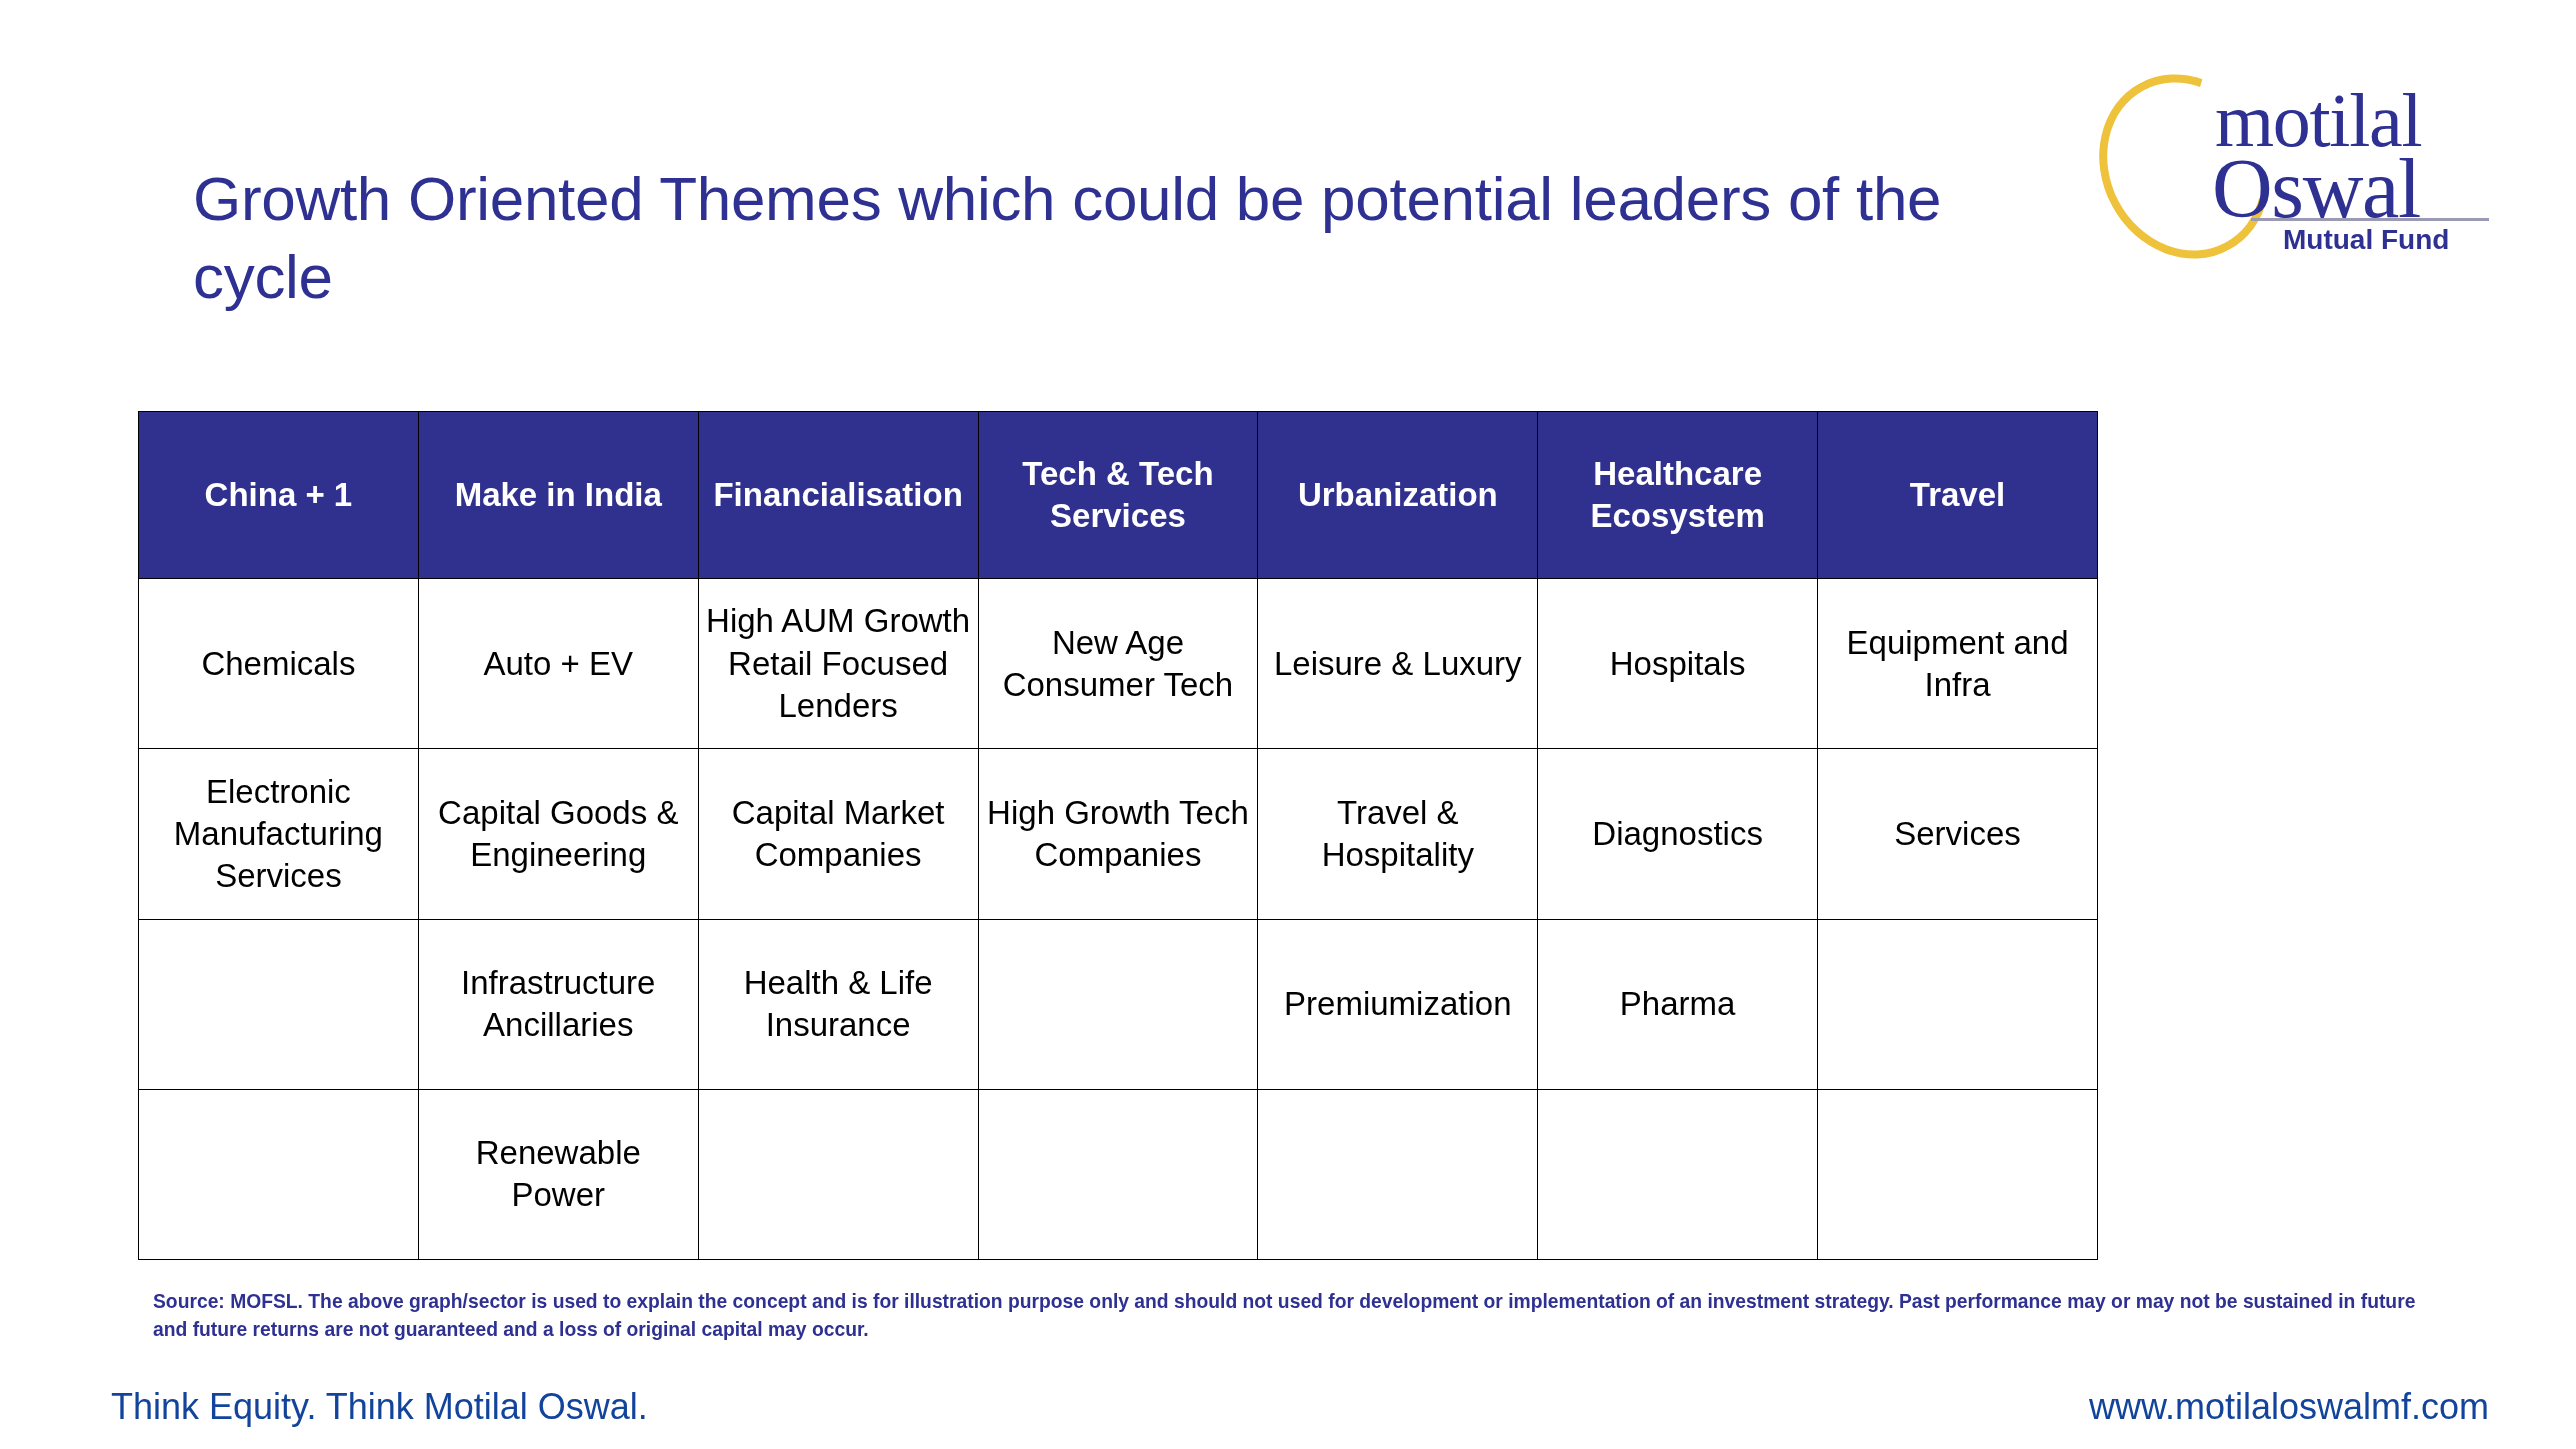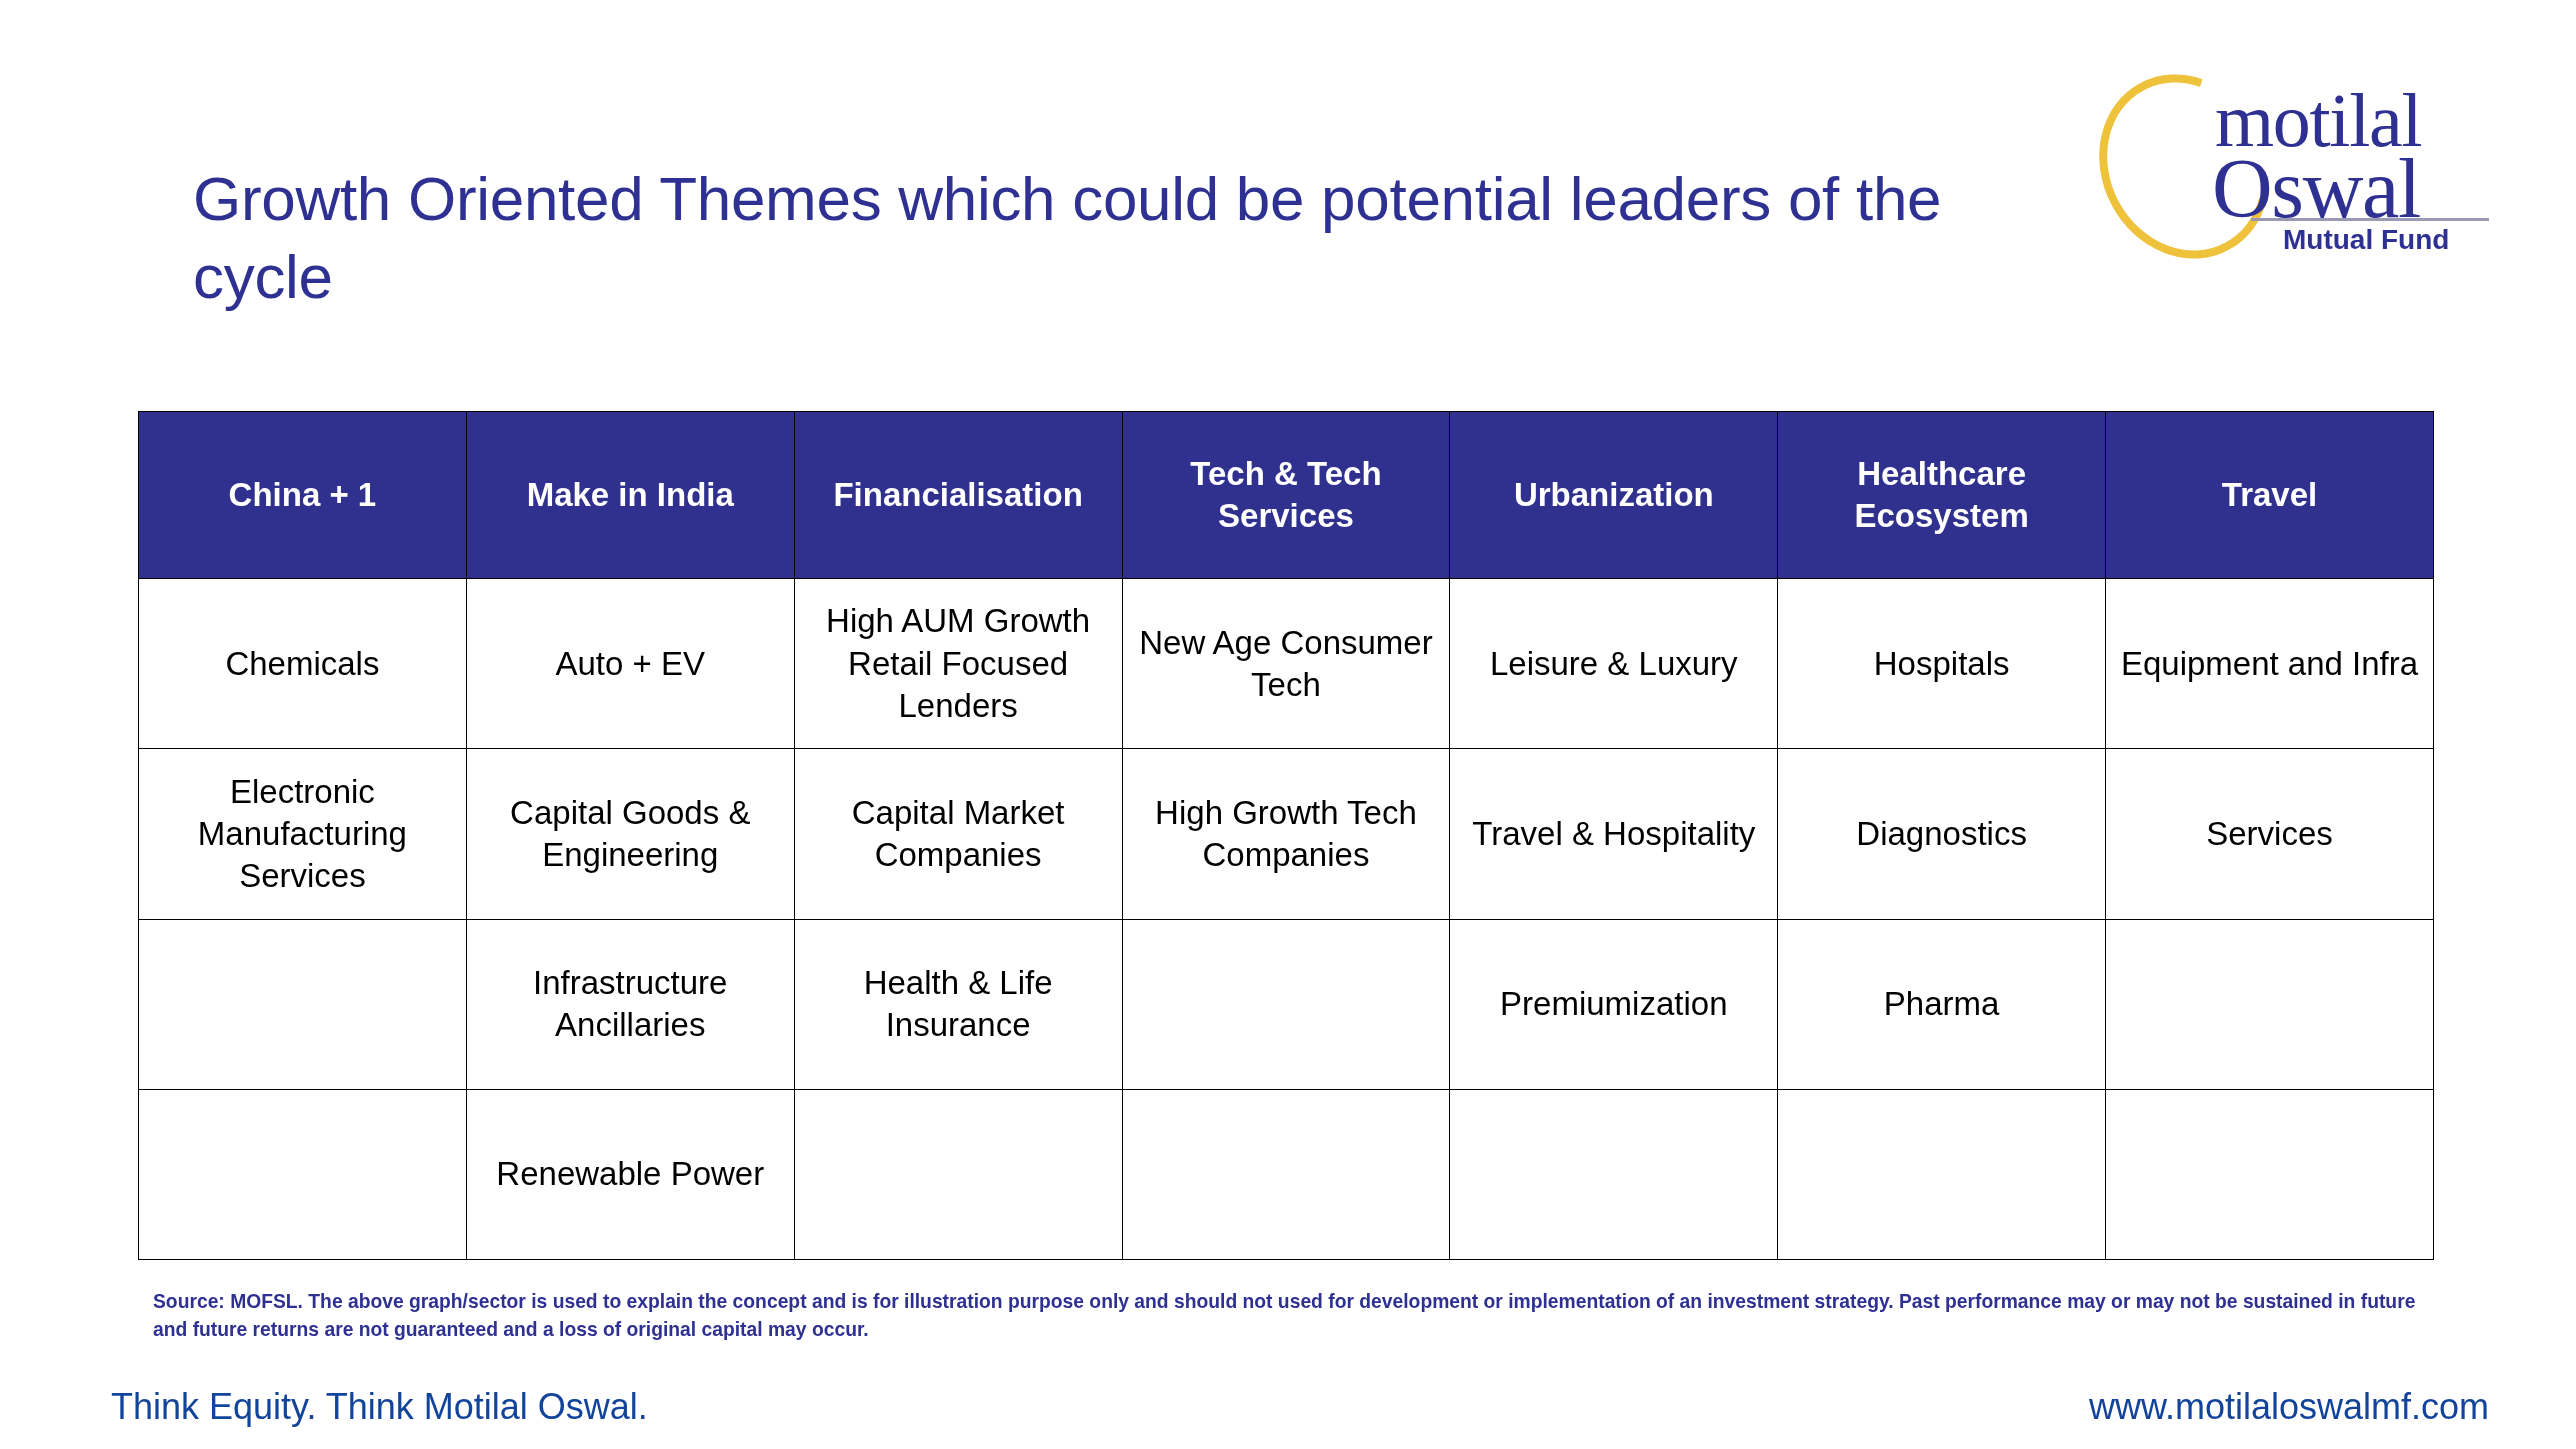--- a/index.html
+++ b/index.html
@@ -88,21 +88,21 @@
     color: #2E3192;
     letter-spacing: 0px;
     font-weight: 700;
   }
 
   
   #themes-table {
     position: absolute;
     left: 138px;
     top: 411px;
-    width: 2296px;
+    width: 1960px;
     border-collapse: collapse;
     table-layout: fixed;
   }
   #themes-table th,
   #themes-table td {
     border: 1.9px solid #000000;
     text-align: center;
     vertical-align: middle;
     padding: 2.6px 6.4px;
   }

